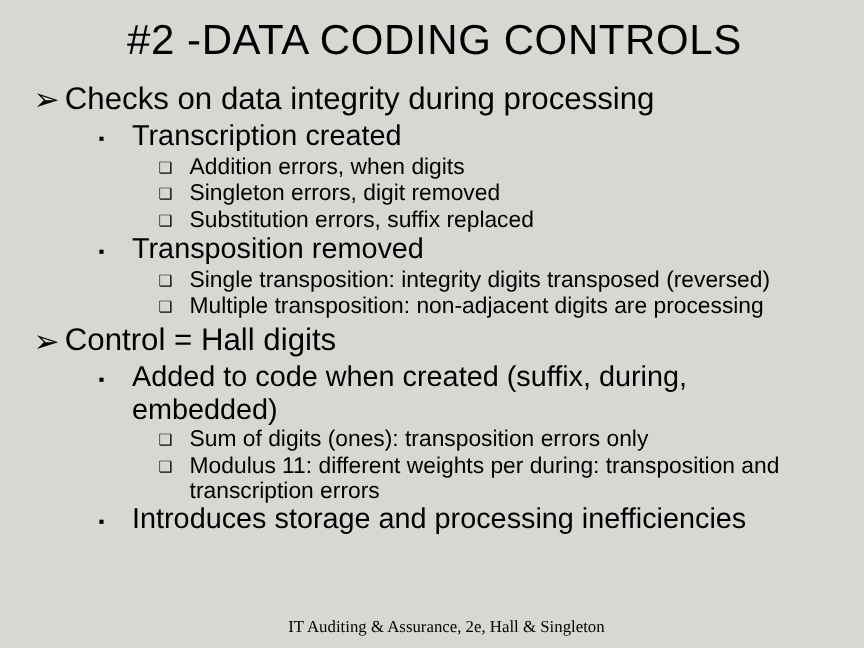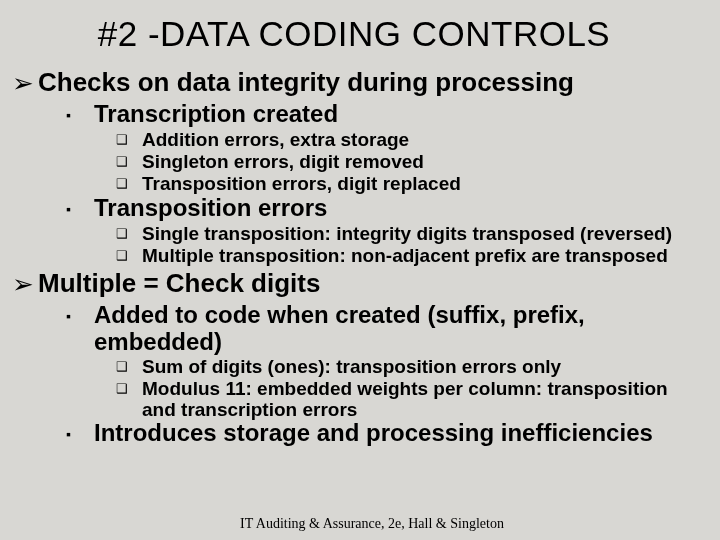--- a/index.html
+++ b/index.html
@@ -9,21 +9,21 @@
     height: 540px;
     background: #d8d7d3;
     font-family: Arial, Helvetica, sans-serif;
     color: #000;
     overflow: hidden;
   }
   .slide {
     box-sizing: border-box;
     width: 720px;
     height: 540px;
-    padding: 10px 20px 0 8px;
+    padding: 10px 20px 0 24px;
     position: relative;
   }
   .title {
     font-size: 35px;
     font-weight: normal;
     text-align: center;
     margin: 4px 0 14px 0;
     letter-spacing: 0.5px;
   }
   .lvl1 {
@@ -40,21 +40,21 @@
     margin: 0 0 0 58px;
   }
   .lvl2 .bullet { width: 28px; flex: 0 0 28px; font-size: 14px; line-height: 28px; }
   .lvl3 {
     display: flex;
     align-items: flex-start;
     font-size: 19px;
     margin: 0 0 0 108px;
   }
   .lvl3 .bullet { width: 26px; flex: 0 0 26px; font-size: 13px; line-height: 22px; }
-  .txt { flex: 1 1 auto; line-height: 1.12; font-weight: bold; }
+  .txt { flex: 1 1 auto; line-height: 1.12; }
   .footer {
     position: absolute;
     bottom: 8px;
     left: 12px;
     width: 720px;
     text-align: center;
     font-family: "Times New Roman", Times, serif;
     font-size: 14px;
   }
 </style>
@@ -69,60 +69,60 @@
     <span class="bullet">➢</span>
     <span class="txt">Checks on data integrity during processing</span>
   </div>
 
     <div class="lvl2">
       <span class="bullet">▪</span>
       <span class="txt">Transcription created</span>
     </div>
       <div class="lvl3">
         <span class="bullet">❑</span>
-        <span class="txt">Addition errors, extra storage</span>
+        <span class="txt">Addition errors, when digits</span>
       </div>
       <div class="lvl3">
         <span class="bullet">❑</span>
         <span class="txt">Singleton errors, digit removed</span>
       </div>
       <div class="lvl3">
         <span class="bullet">❑</span>
-        <span class="txt">Transposition errors, digit replaced</span>
+        <span class="txt">Substitution errors, suffix replaced</span>
       </div>
 
     <div class="lvl2">
       <span class="bullet">▪</span>
-      <span class="txt">Transposition errors</span>
+      <span class="txt">Transposition removed</span>
     </div>
       <div class="lvl3">
         <span class="bullet">❑</span>
         <span class="txt">Single transposition: integrity digits transposed (reversed)</span>
       </div>
       <div class="lvl3">
         <span class="bullet">❑</span>
-        <span class="txt">Multiple transposition: non-adjacent prefix are transposed</span>
+        <span class="txt">Multiple transposition: non-adjacent digits are processing</span>
       </div>
 
   <div class="lvl1">
     <span class="bullet">➢</span>
-    <span class="txt">Multiple = Check digits</span>
+    <span class="txt">Control = Hall digits</span>
   </div>
 
     <div class="lvl2">
       <span class="bullet">▪</span>
-      <span class="txt">Added to code when created (suffix, prefix, embedded)</span>
+      <span class="txt">Added to code when created (suffix, during, embedded)</span>
     </div>
       <div class="lvl3">
         <span class="bullet">❑</span>
         <span class="txt">Sum of digits (ones): transposition errors only</span>
       </div>
       <div class="lvl3">
         <span class="bullet">❑</span>
-        <span class="txt">Modulus 11: embedded weights per column: transposition and transcription errors</span>
+        <span class="txt">Modulus 11: different weights per during: transposition and transcription errors</span>
       </div>
 
     <div class="lvl2">
       <span class="bullet">▪</span>
       <span class="txt">Introduces storage and processing inefficiencies</span>
     </div>
 
   <div class="footer">IT Auditing &amp; Assurance, 2e, Hall &amp; Singleton</div>
 </div>
 

